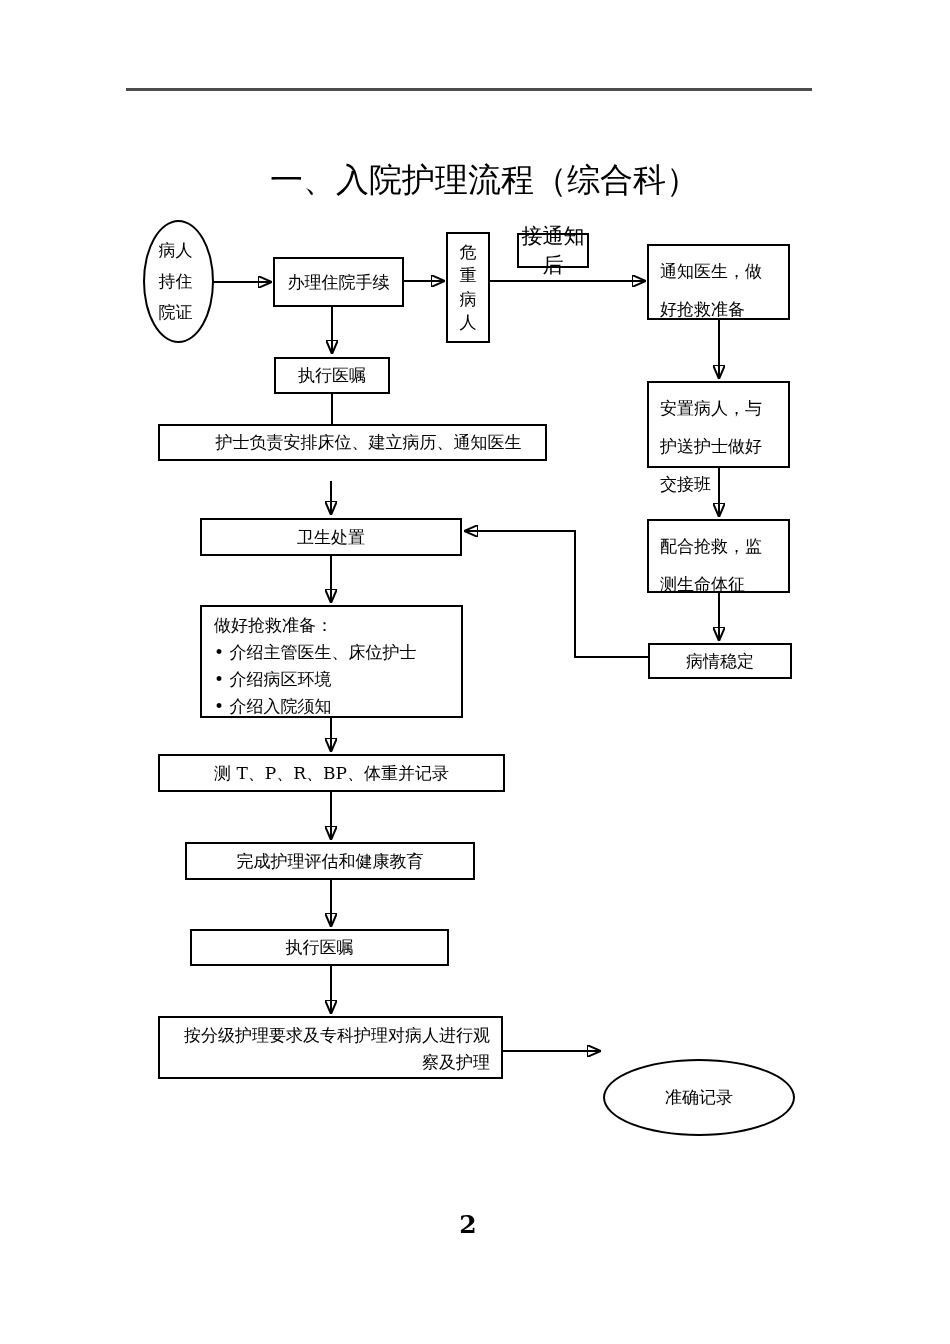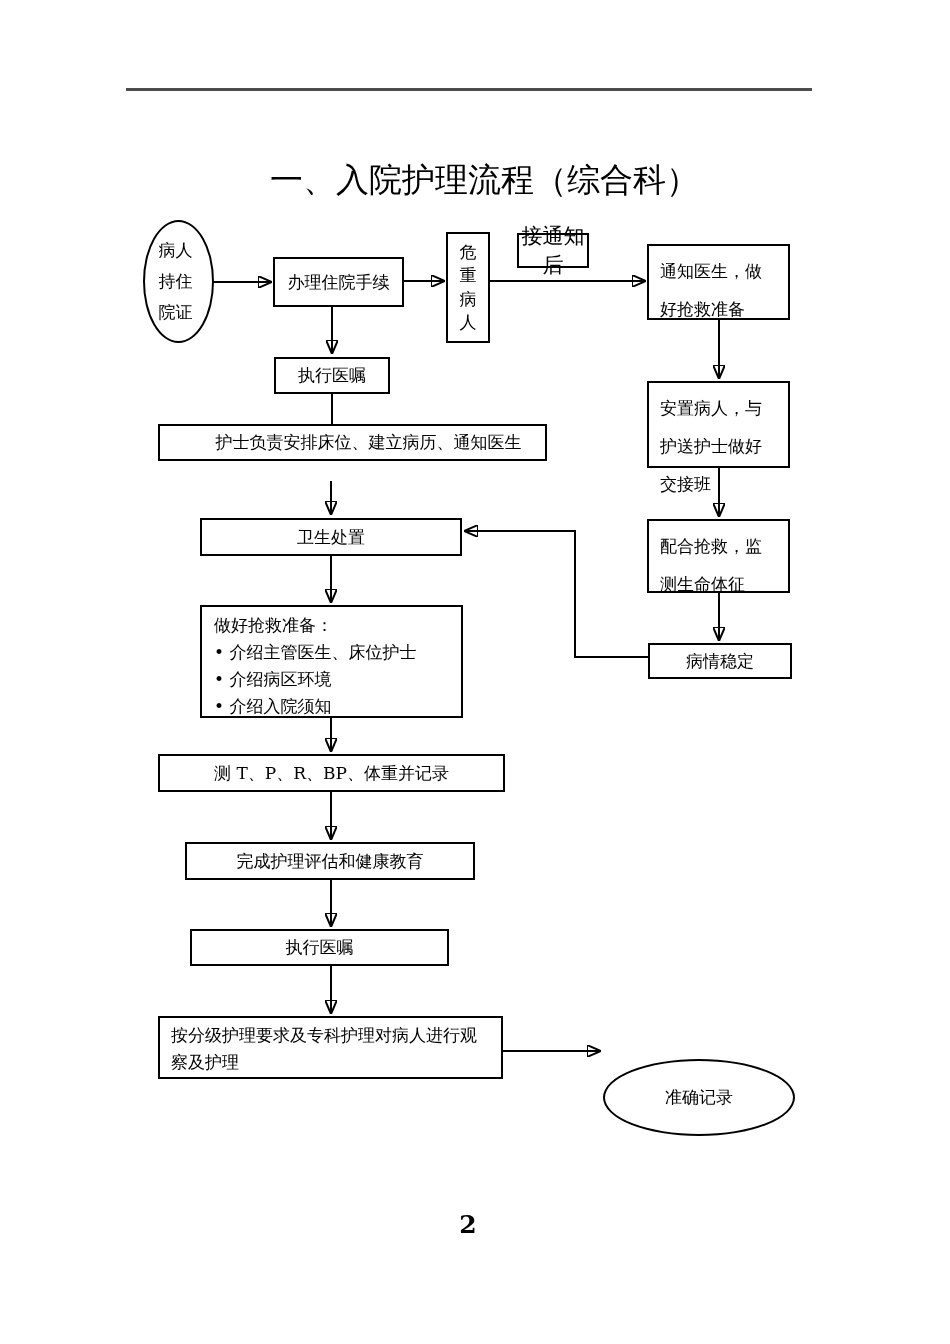--- a/index.html
+++ b/index.html
@@ -54,20 +54,21 @@
     padding: 6px 11px 0 11px;
     line-height: 38px;
   }
   .introbox {
     padding: 5px 12px 0 12px;
     line-height: 27px;
   }
   .gradedbox {
     padding: 4px 11px 12px 11px;
     line-height: 27px;
+    text-align: right;
   }
   .page-number {
     position: absolute;
     left: 438px; top: 1210px;
     width: 60px;
     text-align: center;
     font-size: 25px;
     font-weight: bold;
   }
   svg.connectors {

